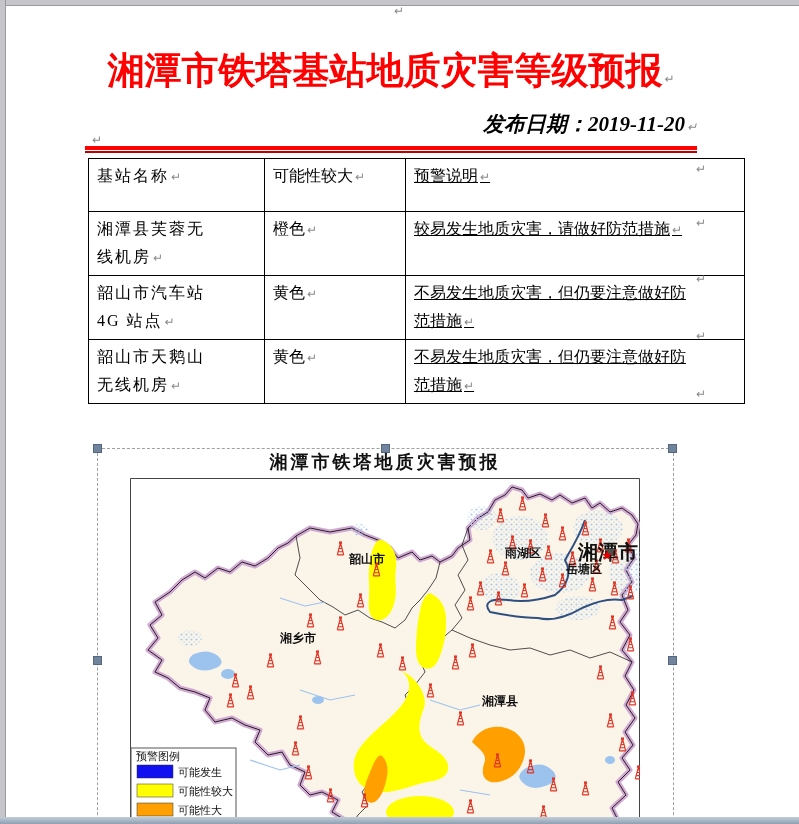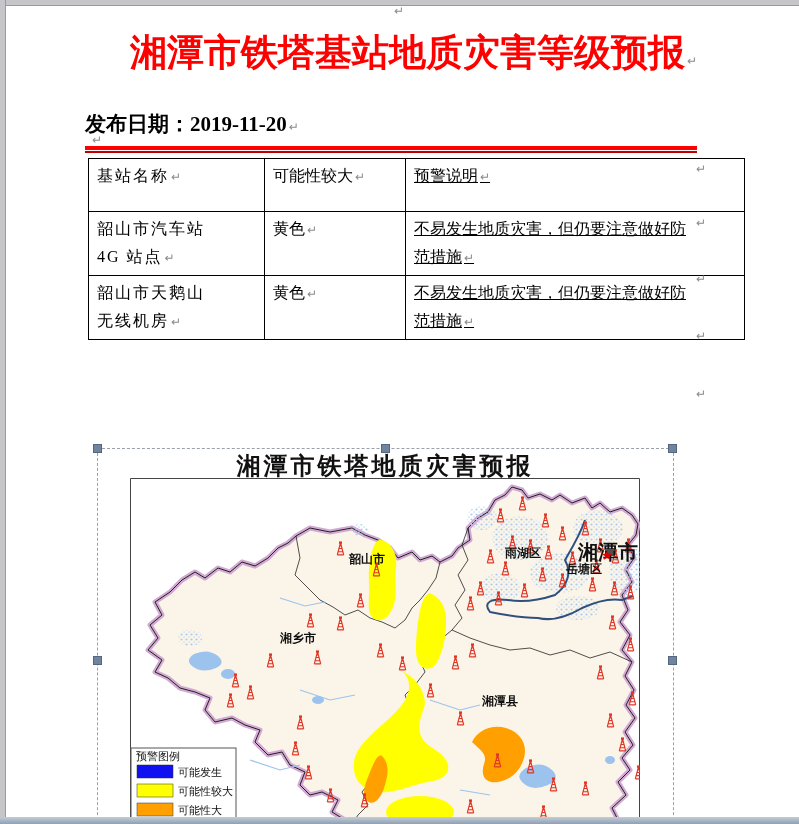--- a/index.html
+++ b/index.html
@@ -4,38 +4,38 @@
 <style>
   html,body{margin:0;padding:0;background:#fff;}
   #page{position:relative;width:799px;height:824px;background:#ffffff;overflow:hidden;
         font-family:"Liberation Serif","DejaVu Serif",serif;}
   .strip-top{position:absolute;left:0;top:0;width:799px;height:5px;background:#c6c6ca;border-bottom:1px solid #9a9a9e;}
   .strip-left{position:absolute;left:0;top:0;width:5px;height:824px;background:#c6c6ca;border-right:1px solid #9a9a9e;}
   .bottom-bar{position:absolute;left:0;bottom:0;width:799px;height:7px;
               background:linear-gradient(#c3cdd8,#8fa0b2);}
   .pmark{color:#8a8a8a;font-family:"Liberation Sans",sans-serif;font-size:12px;margin-left:2px;font-weight:400;}
   .pmark-abs{position:absolute;color:#8a8a8a;font-family:"Liberation Sans",sans-serif;font-size:12px;}
-  .doc-title{position:absolute;left:85px;top:28px;width:612px;text-align:right;
+  .doc-title{position:absolute;left:85px;top:46px;width:612px;text-align:center;
              font-family:"Liberation Sans","DejaVu Sans",sans-serif;font-weight:900;
              font-size:37px;letter-spacing:0px;color:#fe0000;white-space:nowrap;}
-  .date-line{position:absolute;left:85px;top:110px;width:612px;text-align:left;
-             font-size:21px;font-weight:bold;color:#000;}
+  .date-line{position:absolute;left:85px;top:110px;width:612px;text-align:right;
+             font-size:21px;font-weight:bold;color:#000;font-style:italic;}
   .red-rule{position:absolute;left:85px;top:146px;width:612px;height:1px;
             border-top:4px solid #fe0000;border-bottom:2px solid #c00000;background:#fff;}
   table.wtable{position:absolute;left:88px;top:158px;width:605px;border-collapse:collapse;table-layout:fixed;}
   table.wtable td{border:1.5px solid #000;vertical-align:top;padding:3px 8px;
                   font-size:16px;line-height:28px;color:#000;white-space:pre-wrap;}
   td.c-name{width:159px;letter-spacing:2px;}
   td.c-level{width:124px;}
   td.c-desc{width:322px;text-decoration:underline;}
   .sel-rect{position:absolute;left:97px;top:448px;width:575px;height:430px;
             border:1px dashed #9aa0a8;}
   .handle{position:absolute;width:7px;height:7px;background:#70849e;border:1px solid #55667e;}
   .map-title{position:absolute;left:98px;top:450px;width:574px;text-align:center;
-             font-size:24px;font-weight:bold;letter-spacing:3px;color:#111;}
+             font-size:18px;font-weight:bold;letter-spacing:3px;color:#111;}
   .map-svg{position:absolute;left:130px;top:478px;}
 </style>
 </head>
 <body>
 
 <div id="page">
 
   <div class="strip-top"></div>
   <div class="strip-left"></div>
 
@@ -52,20 +52,26 @@
   <span class="pmark-abs" style="left:92px;top:133px;">↵</span>
 
   <div class="red-rule"></div>
 
   <table class="wtable">
     <tbody>
         <tr style="height:53px;padding-left:44px;">
       <td class="c-name"><span>基站名称</span><span class="pmark">↵</span></td>
       <td class="c-level"><span>可能性较大</span><span class="pmark">↵</span></td>
       <td class="c-desc"><span>预警说明</span><span class="pmark">↵</span></td>
+    </tr>
+    <tr style="height:56px;">
+      <td class="c-name"><span>湘潭县芙蓉无
+线机房</span><span class="pmark">↵</span></td>
+      <td class="c-level"><span>橙色</span><span class="pmark">↵</span></td>
+      <td class="c-desc"><span>较易发生地质灾害，请做好防范措施</span><span class="pmark">↵</span></td>
     </tr>
     <tr style="height:58px;">
       <td class="c-name"><span>韶山市汽车站
 4G 站点</span><span class="pmark">↵</span></td>
       <td class="c-level"><span>黄色</span><span class="pmark">↵</span></td>
       <td class="c-desc"><span>不易发生地质灾害，但仍要注意做好防
 范措施</span><span class="pmark">↵</span></td>
     </tr>
     <tr style="height:58px;margin-left:12px;">
       <td class="c-name"><span>韶山市天鹅山

